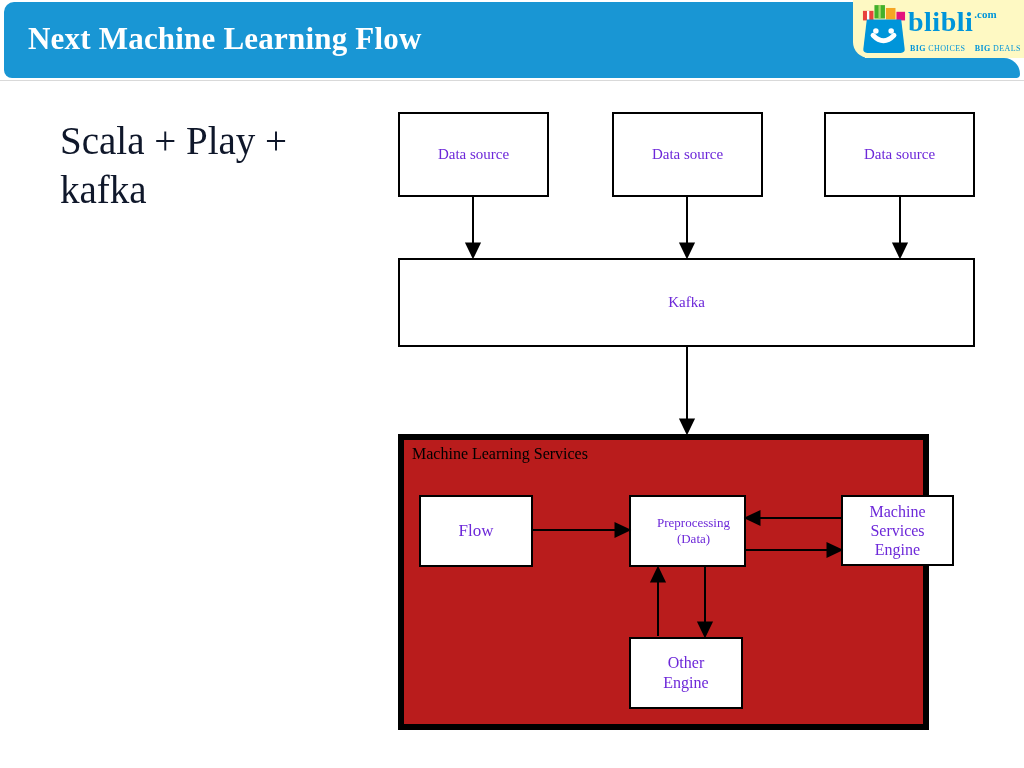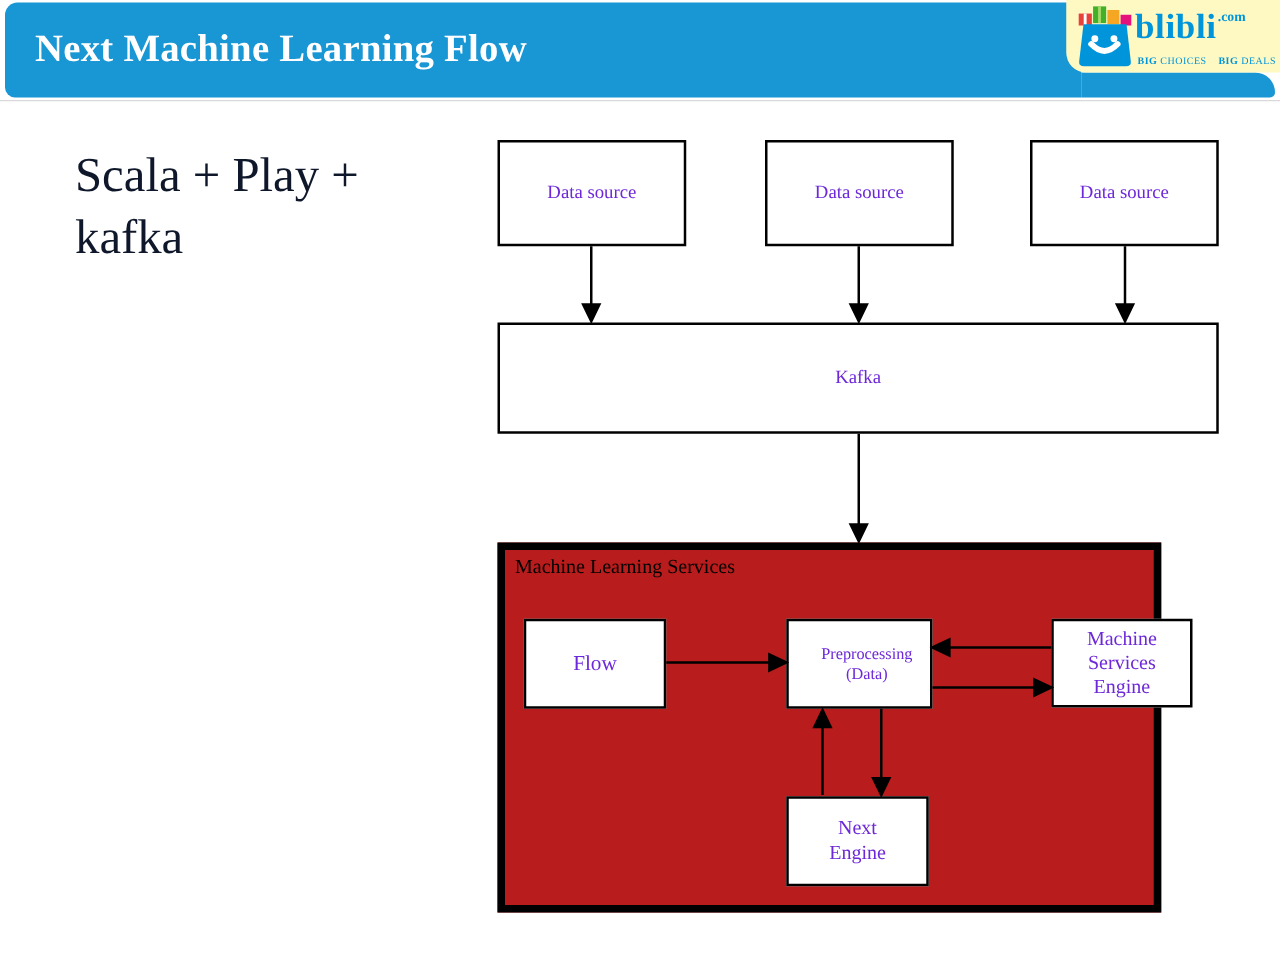--- a/index.html
+++ b/index.html
@@ -112,21 +112,21 @@
     <span>(Data)</span>
   </div>
 
   <div class="dbox box-engine">
     <span>Machine</span>
     <span>Services</span>
     <span>Engine</span>
   </div>
 
   <div class="dbox box-other">
-    <span>Next</span>
+    <span>Other</span>
     <span>Engine</span>
   </div>
 
   <svg class="arrows" width="1024" height="768" viewBox="0 0 1024 768">
     <g stroke="#000" stroke-width="2" fill="#000">
       <g>
         <line x1="473" y1="197" x2="473" y2="245"></line>
         <polygon points="473,257 466.5,243.5 479.5,243.5"></polygon>
       </g>
       <g>

